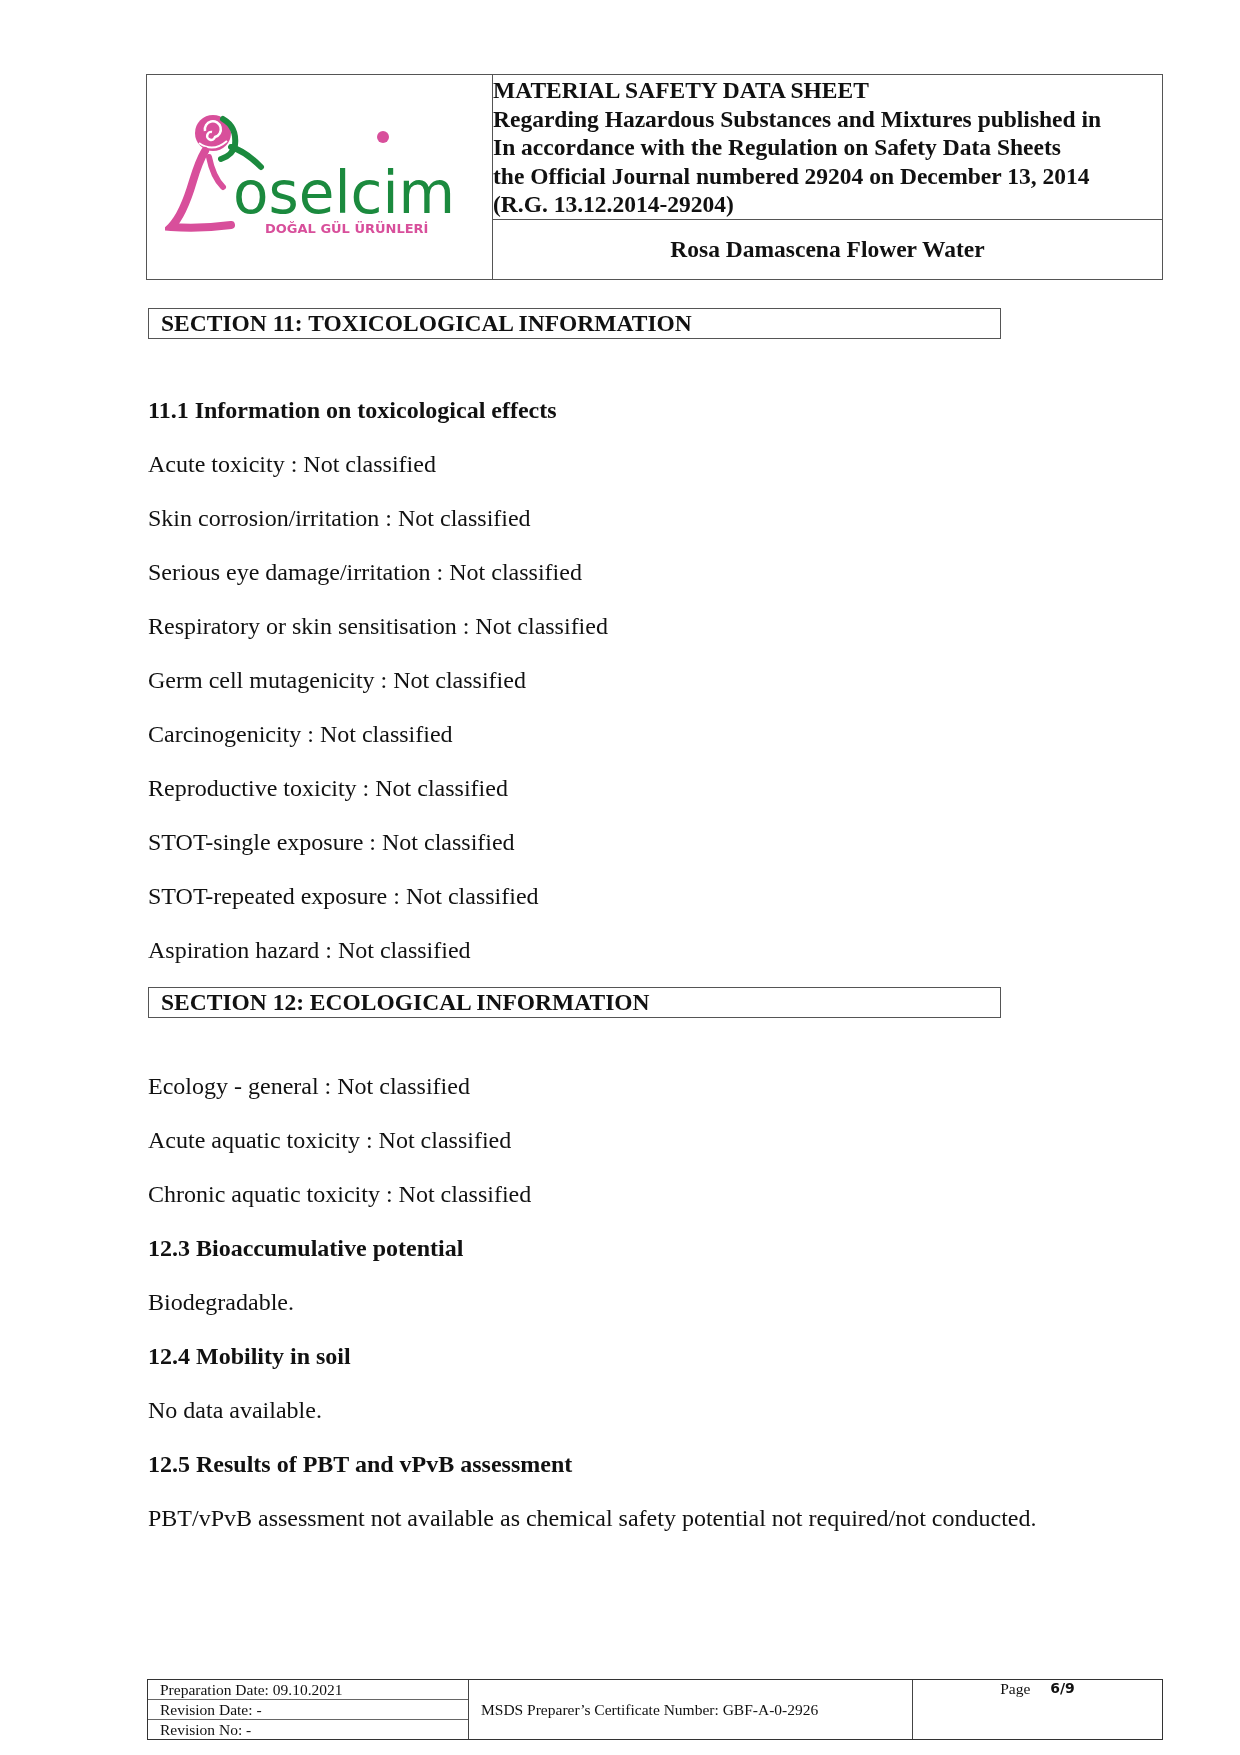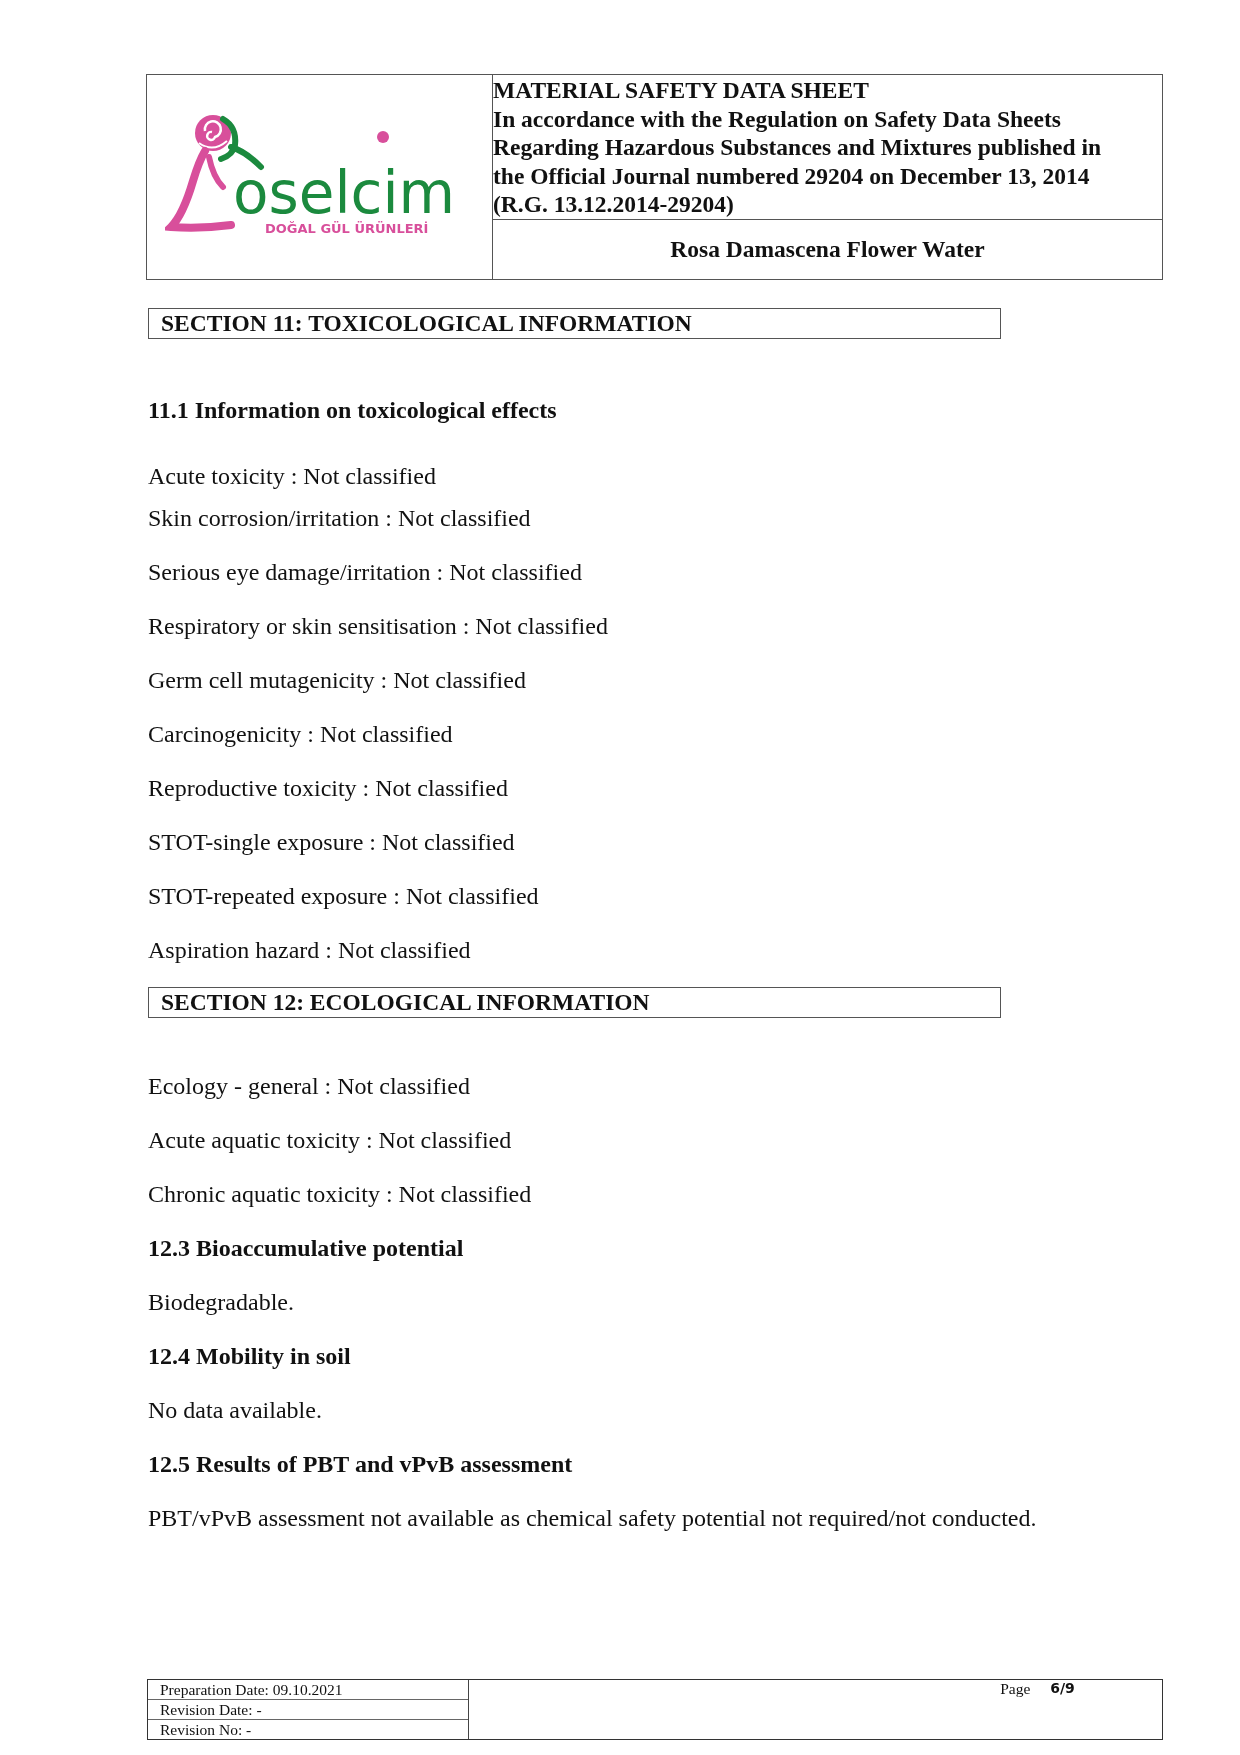--- a/index.html
+++ b/index.html
@@ -49,31 +49,31 @@
 
       <text x="68" y="108" font-family="DejaVu Sans, sans-serif" font-size="58" fill="#1b8a3e">oselcim</text>
 
       <circle cx="218" cy="32" r="6" fill="#d84f9b"></circle>
 
       <text x="100" y="128" font-family="DejaVu Sans, sans-serif" font-weight="bold" font-size="13" fill="#d84f9b">DOĞAL GÜL ÜRÜNLERİ</text>
     </svg>
   </div>
   <div class="abs hdr-title">
     <div>MATERIAL SAFETY DATA SHEET</div>
+    <div>Regarding Hazardous Substances and Mixtures published in</div>
     <div>In accordance with the Regulation on Safety Data Sheets</div>
-    <div>Regarding Hazardous Substances and Mixtures published in</div>
     <div>the Official Journal numbered 29204 on December 13, 2014</div>
     <div>(R.G. 13.12.2014-29204)</div>
   </div>
   <div class="abs hdr-product">Rosa Damascena Flower Water</div>
 </div>
 
 <div class="abs section-bar" style="top:308px">SECTION 11: TOXICOLOGICAL INFORMATION</div>
 <div class="abs sub" style="top:396px">11.1 Information on toxicological effects</div>
-<div class="abs line" style="top:462px">Acute toxicity : Not classified</div>
+<div class="abs line" style="top:450px">Acute toxicity : Not classified</div>
 <div class="abs line" style="top:504px">Skin corrosion/irritation : Not classified</div>
 <div class="abs line" style="top:558px">Serious eye damage/irritation : Not classified</div>
 <div class="abs line" style="top:612px">Respiratory or skin sensitisation : Not classified</div>
 <div class="abs line" style="top:666px">Germ cell mutagenicity : Not classified</div>
 <div class="abs line" style="top:720px">Carcinogenicity : Not classified</div>
 <div class="abs line" style="top:774px">Reproductive toxicity : Not classified</div>
 <div class="abs line" style="top:828px">STOT-single exposure : Not classified</div>
 <div class="abs line" style="top:882px">STOT-repeated exposure : Not classified</div>
 <div class="abs line" style="top:936px">Aspiration hazard : Not classified</div>
 
@@ -87,17 +87,18 @@
 <div class="abs line" style="top:1396px">No data available.</div>
 <div class="abs sub" style="top:1450px">12.5 Results of PBT and vPvB assessment</div>
 <div class="abs line" style="top:1504px">PBT/vPvB assessment not available as chemical safety potential not required/not conducted.</div>
 
 <div class="abs ftr">
   <div class="abs ftr-left">
     <div>Preparation Date: 09.10.2021</div>
     <div>Revision Date: -</div>
     <div>Revision No: -</div>
   </div>
+  <div class="abs ftr-mid">MSDS Preparer’s Certificate Number: GBF-A-0-2926</div>
   <div class="abs ftr-right">
     <span>Page</span>
     <span class="pg-num">6/9</span>
   </div>
 </div>
 
 </body></html>

